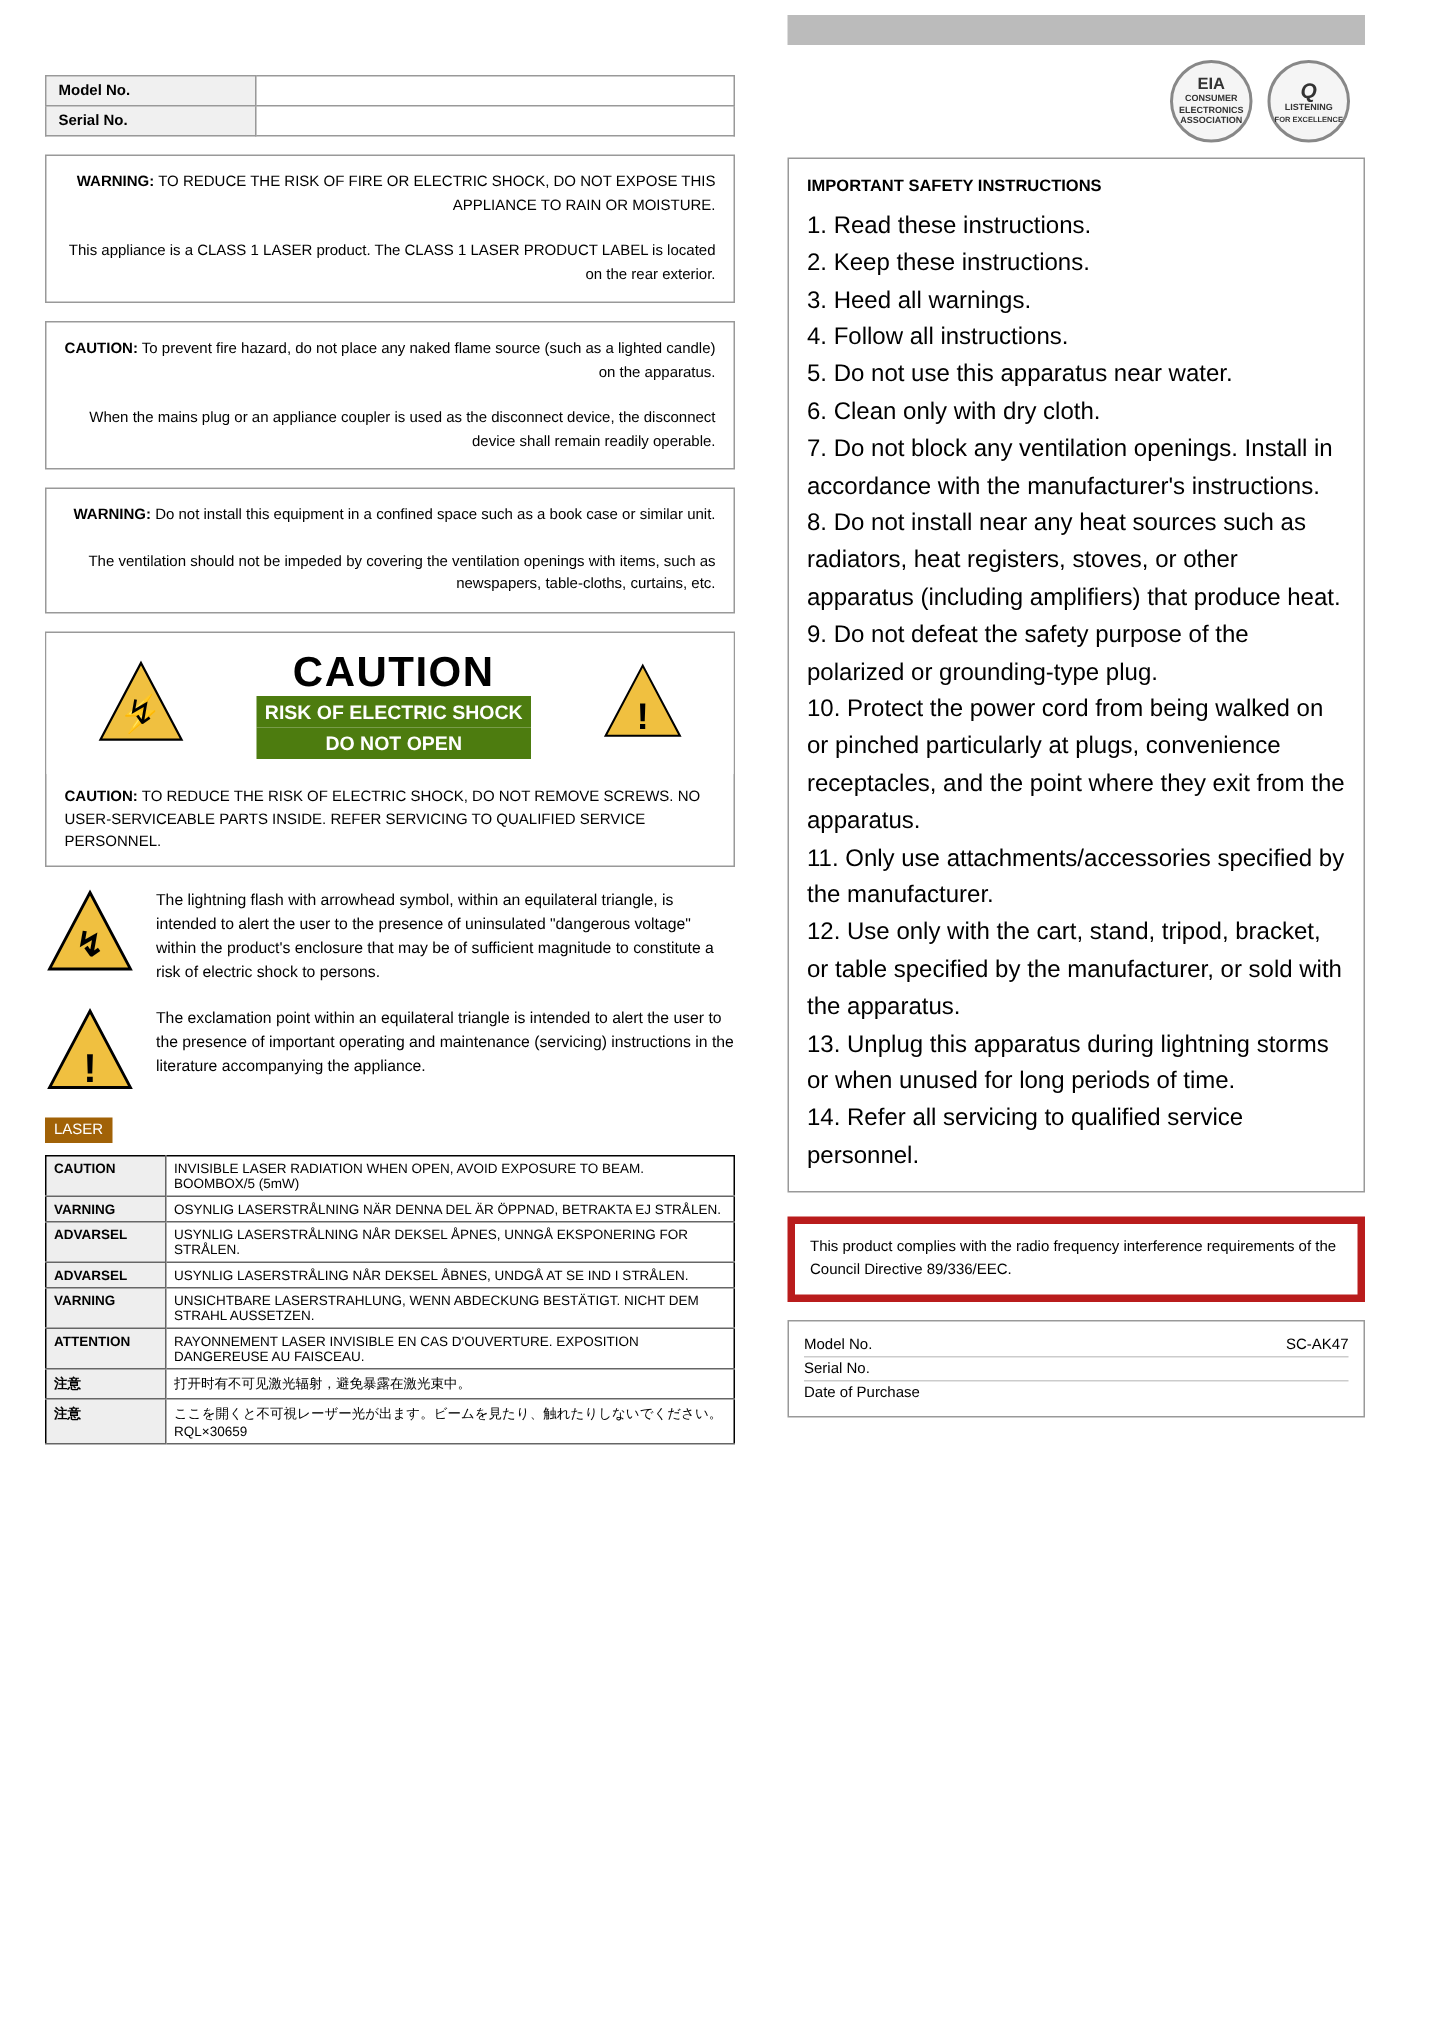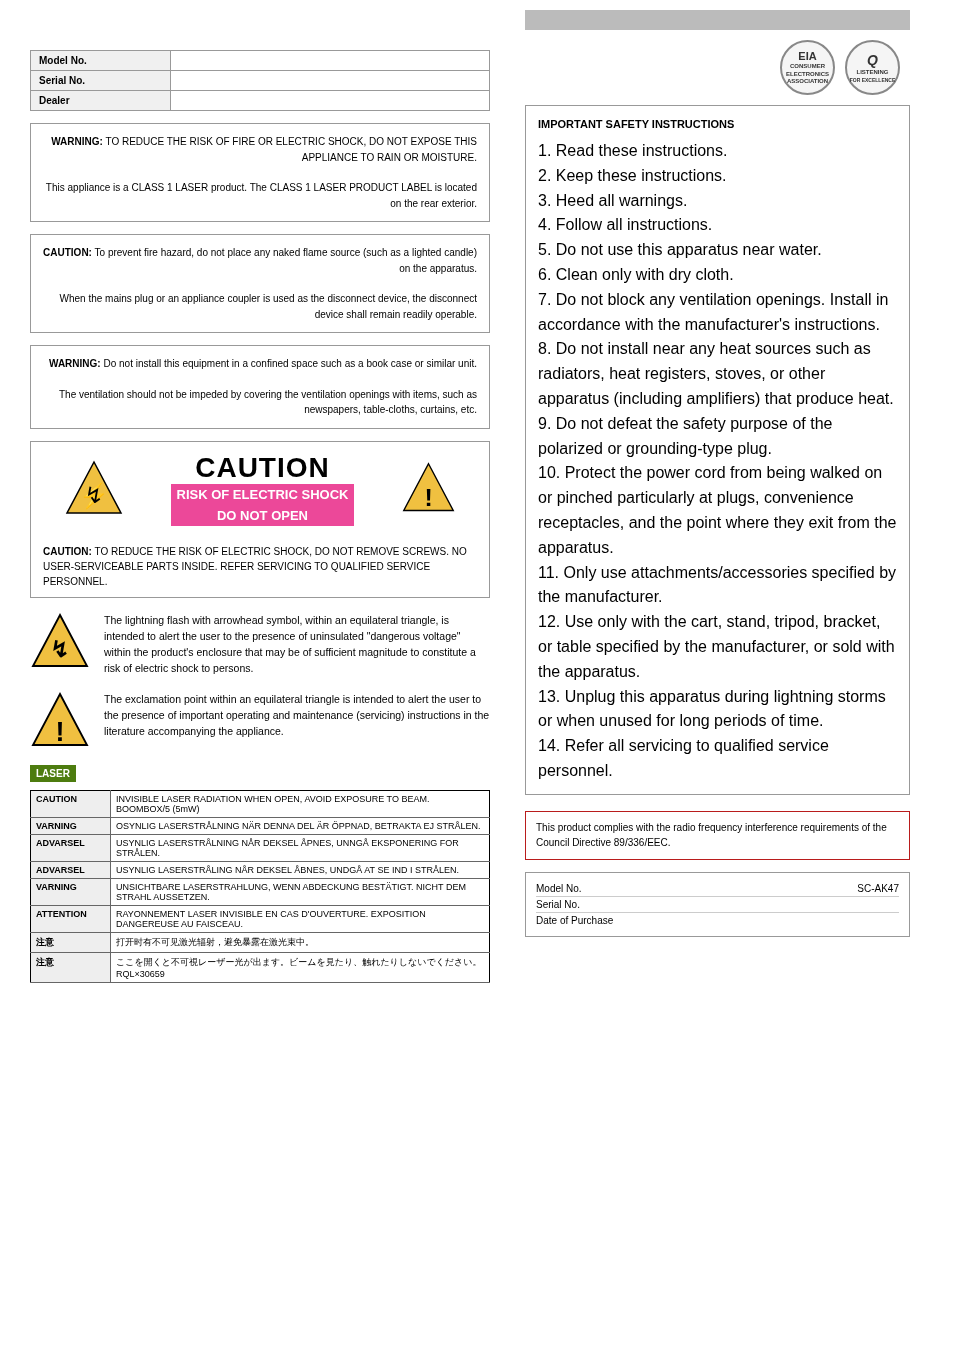--- a/index.html
+++ b/index.html
@@ -110,21 +110,21 @@
       text-align: center;
     }
     .caution-title-block .caution-word {
       font-size: 28px;
       font-weight: 900;
       color: #000;
       display: block;
       letter-spacing: 1px;
     }
     .caution-title-block .risk-line {
-      background: #ec4899;
+      background: #4d7c0f;
       color: #fff;
       font-size: 13px;
       font-weight: bold;
       padding: 3px 6px;
       display: block;
       text-align: center;
     }
     .lightning-triangle {
       width: 60px;
       height: 60px;
@@ -184,21 +184,21 @@
 
     
     .right-box {
       border: 1px solid #999;
       padding: 10px 12px;
       margin-bottom: 16px;
       font-size: 10px;
       line-height: 1.55;
     }
     .right-box-small {
-      border: 1px solid #b91c1c;
+      border: 5px solid #b91c1c;
       padding: 8px 10px;
       margin-bottom: 12px;
       font-size: 9.5px;
       line-height: 1.5;
     }
     .right-box-lines {
       border: 1px solid #999;
       padding: 8px 10px;
       margin-bottom: 12px;
     }
@@ -225,24 +225,20 @@
     <table class="info-table">
       <tbody>
           <tr>
         <td>Model No.</td>
         <td></td>
       </tr>
       <tr>
         <td>Serial No.</td>
         <td></td>
       </tr>
-      <tr>
-        <td>Dealer</td>
-        <td></td>
-      </tr>
     </tbody>
       </table>
 
     <div class="warning-box">
       <p style="font-size:10px; line-height:1.55;">
         <strong>WARNING:</strong> TO REDUCE THE RISK OF FIRE OR ELECTRIC SHOCK, DO NOT EXPOSE THIS APPLIANCE TO RAIN OR MOISTURE.
       </p>
       <br>
       <p style="font-size:10px; line-height:1.55;">
         This appliance is a CLASS 1 LASER product. The CLASS 1 LASER PRODUCT LABEL is located on the rear exterior.
@@ -305,21 +301,21 @@
 
     <div class="symbol-section">
       <svg class="symbol-icon" viewBox="0 0 80 80">
         <polygon points="40,4 76,72 4,72" fill="#f0c040" stroke="#000" stroke-width="2.5"></polygon>
         <text x="40" y="67" text-anchor="middle" font-size="36" font-weight="bold" fill="#000">!</text>
       </svg>
       <p class="symbol-text">The exclamation point within an equilateral triangle is intended to alert the user to the presence of important operating and maintenance (servicing) instructions in the literature accompanying the appliance.</p>
     </div>
 
     <div style="margin-top: 6px;">
-      <div style="background:#4d7c0f; color:#fff; font-weight:bold; font-size:10px; padding:3px 6px; display:inline-block; margin-bottom:0;">LASER</div>
+      <div style="background:#a16207; color:#fff; font-weight:normal; font-size:10px; padding:3px 6px; display:inline-block; margin-bottom:0;">LASER</div>
       <table class="laser-table">
         <tbody>
             <tr>
           <td>CAUTION</td>
           <td>INVISIBLE LASER RADIATION WHEN OPEN, AVOID EXPOSURE TO BEAM. &nbsp;&nbsp;&nbsp; BOOMBOX/5 (5mW)</td>
         </tr>
         <tr>
           <td>VARNING</td>
           <td>OSYNLIG LASERSTRÅLNING NÄR DENNA DEL ÄR ÖPPNAD, BETRAKTA EJ STRÅLEN.</td>
         </tr>

